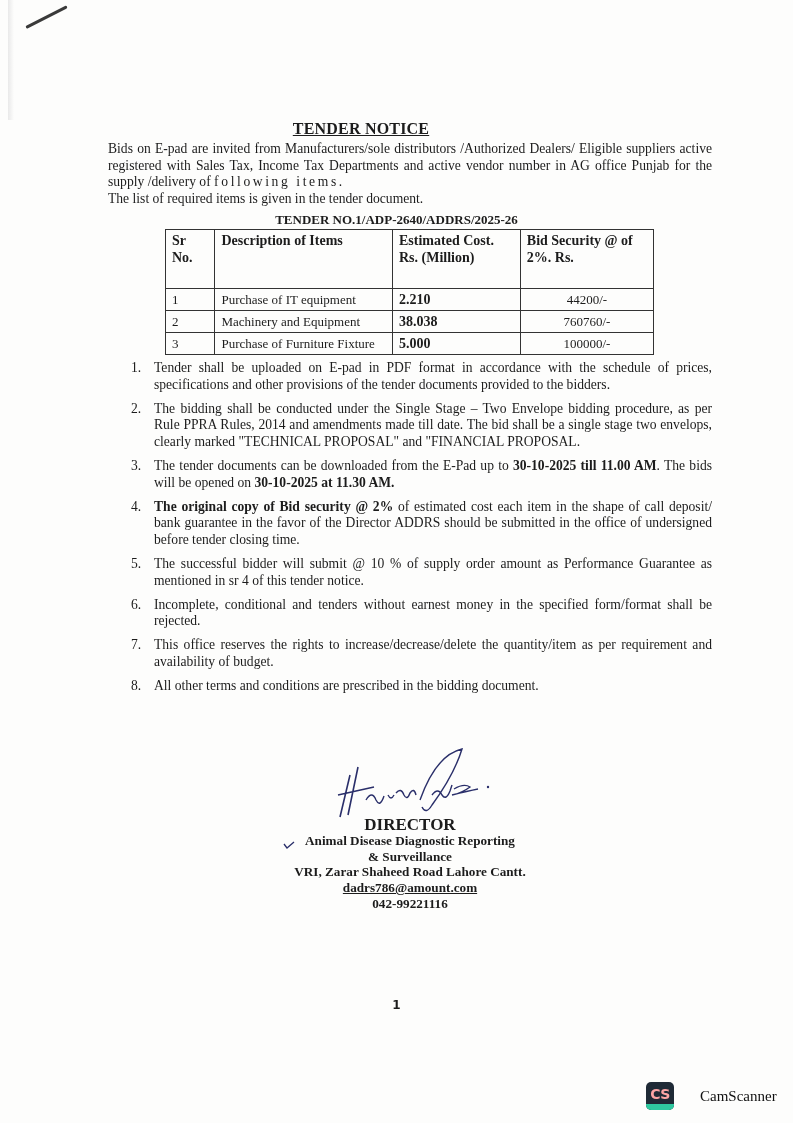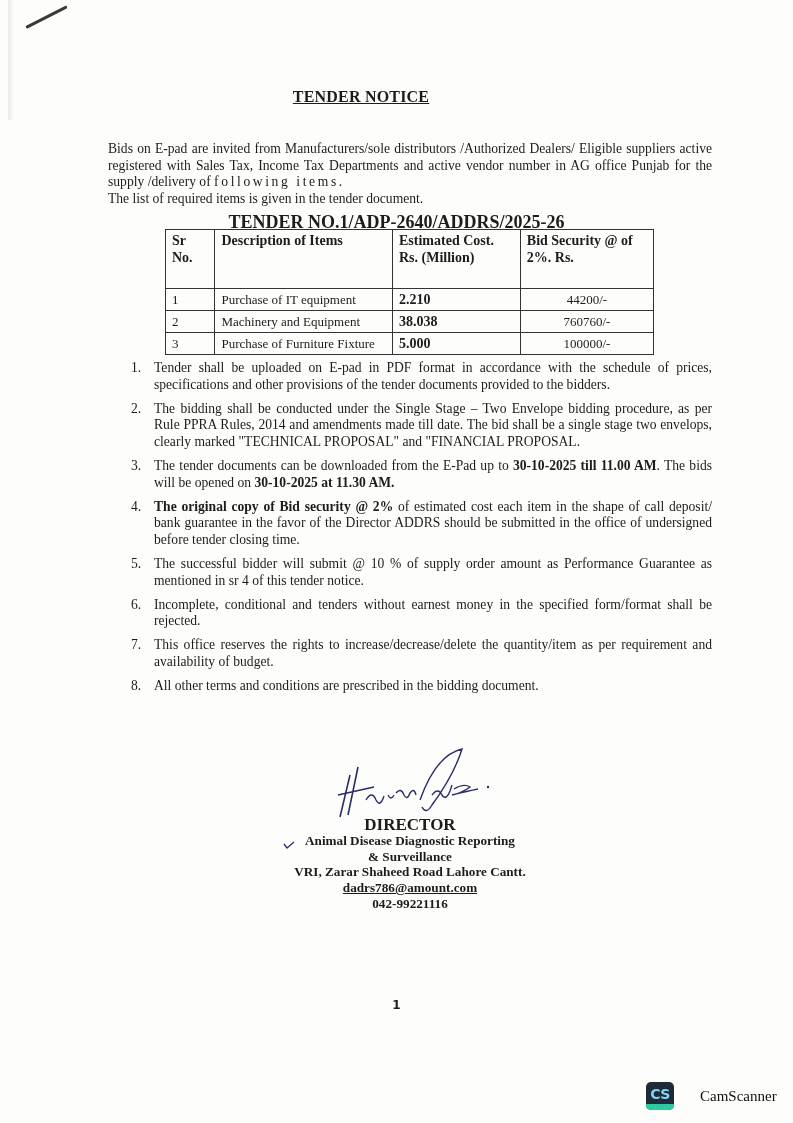--- a/index.html
+++ b/index.html
@@ -13,32 +13,32 @@
   .pen-mark {
     position: absolute; left: 26px; top: 26px; width: 46px; height: 3px;
     background: #3a3a3a; border-radius: 2px; transform: rotate(-27deg);
     transform-origin: left center;
   }
   .edge-shadow {
     position: absolute; left: 8px; top: 0; width: 6px; height: 120px;
     background: linear-gradient(to right, #e9e9e9, transparent);
   }
   .title {
-    position: absolute; left: 0; width: 722px; top: 88px; text-align: center;
+    position: absolute; left: 0; width: 722px; top: 120px; text-align: center;
     font-weight: bold; font-size: 16px; text-decoration: underline; letter-spacing: 0.2px;
   }
   .intro {
     position: absolute; left: 108px; top: 141px; width: 604px;
     font-size: 13.6px; line-height: 16.5px; text-align: justify;
   }
   .intro p { margin: 0; }
   .intro .spaced { letter-spacing: 2.6px; }
   .tender-no {
     position: absolute; left: 0; width: 793px; top: 212px; text-align: center;
-    font-weight: bold; font-size: 18px;
+    font-weight: bold; font-size: 13px;
   }
   table.items {
     position: absolute; left: 165px; top: 229px; width: 489px;
     border-collapse: collapse; font-size: 13px; border-radius: 9px;
   }
   table.items th, table.items td {
     border: 1.3px solid #333; padding: 2px 6px; vertical-align: top;
   }
   table.items th { font-weight: bold; text-align: left; font-size: 14px; line-height: 17px; height: 54px; }
   table.items td { height: 17px; line-height: 17px; }
@@ -67,21 +67,21 @@
   .tick { position: absolute; left: 283px; top: 840px; width: 12px; height: 10px; }
   .page-num {
     position: absolute; left: 0; width: 793px; top: 998px; text-align: center;
     font-weight: bold; font-size: 12px; font-family: "DejaVu Sans", sans-serif;
   }
   .cs-badge {
     position: absolute; left: 646px; top: 1082px; display: flex; align-items: center; gap: 6px;
   }
   .cs-logo {
     width: 28px; height: 28px; border-radius: 5px; background: #1f2a36; position: relative; overflow: hidden;
-    color: #7dd3fc; font-family: "DejaVu Sans", sans-serif; font-weight: bold; font-size: 14px;
+    color: #fca5a5; font-family: "DejaVu Sans", sans-serif; font-weight: bold; font-size: 14px;
     display: flex; align-items: center; justify-content: center; letter-spacing: -0.5px;
   }
   .cs-logo::after {
     content: ""; position: absolute; left: 0; right: 0; bottom: 0; height: 6px; background: #2fc9a0;
   }
   .cs-text { font-size: 15px; color: #111; font-family: "Liberation Serif", serif; margin-left: 20px; }
 </style>
 </head>
 <body>
 

